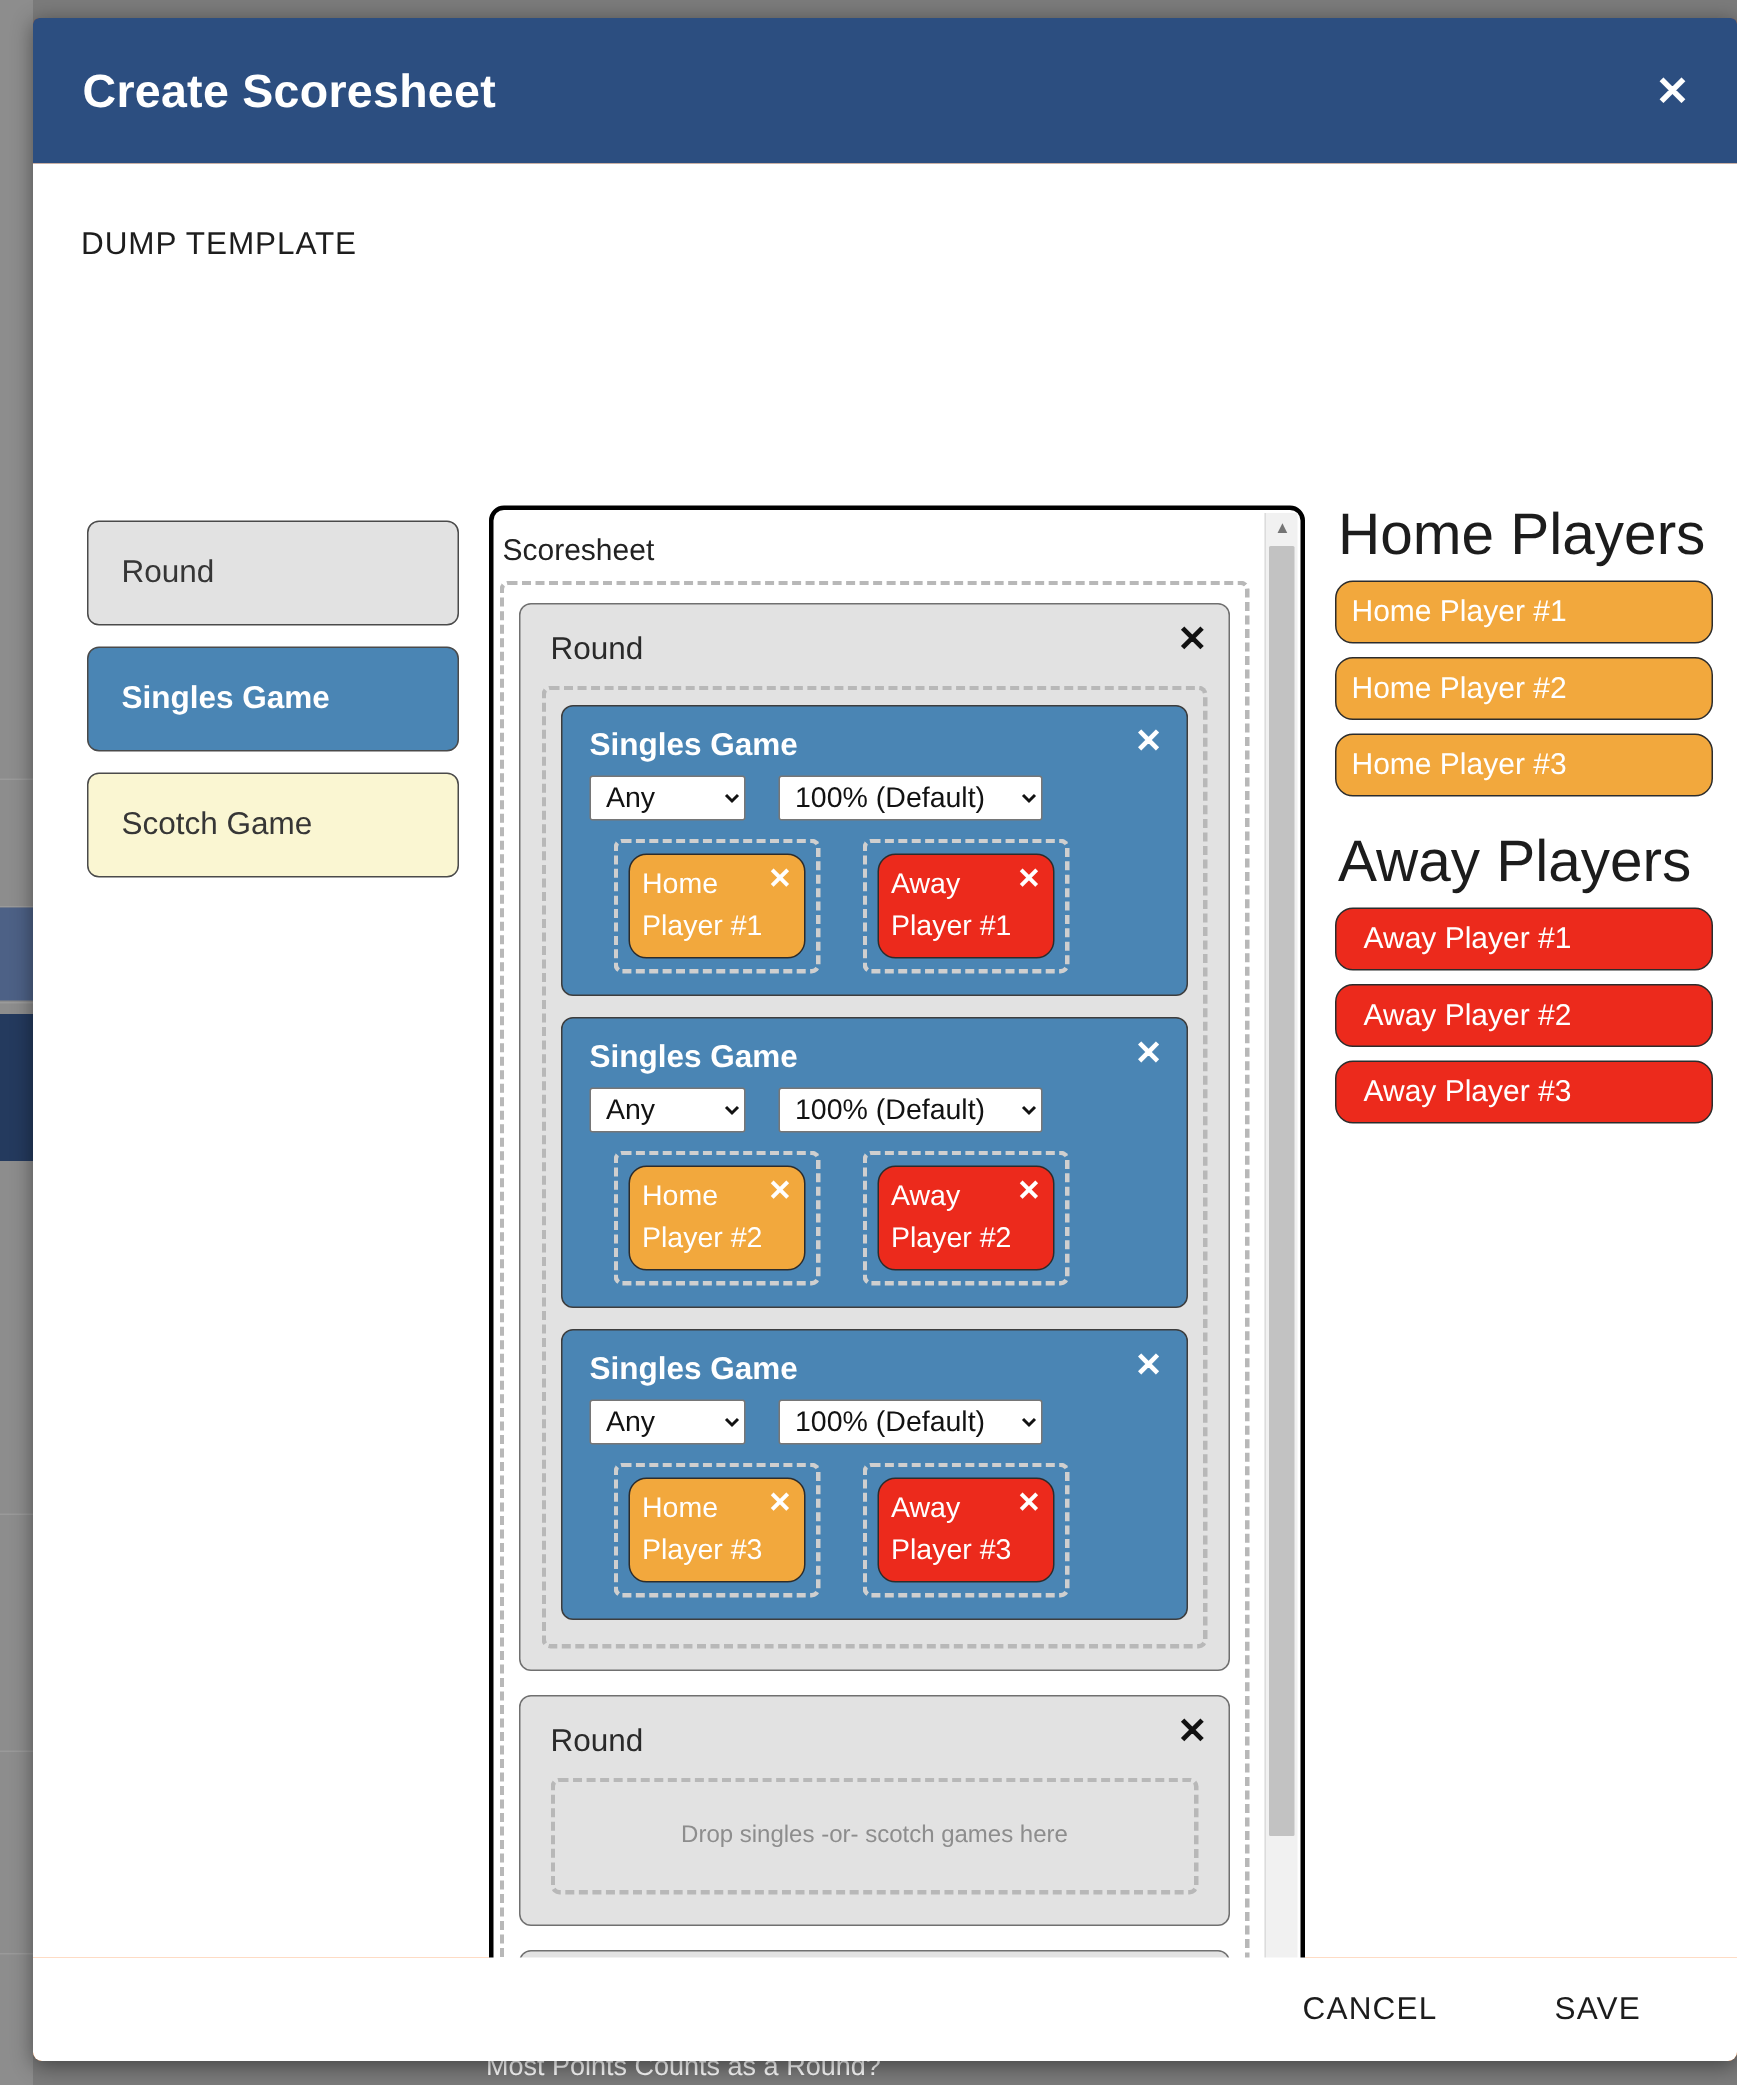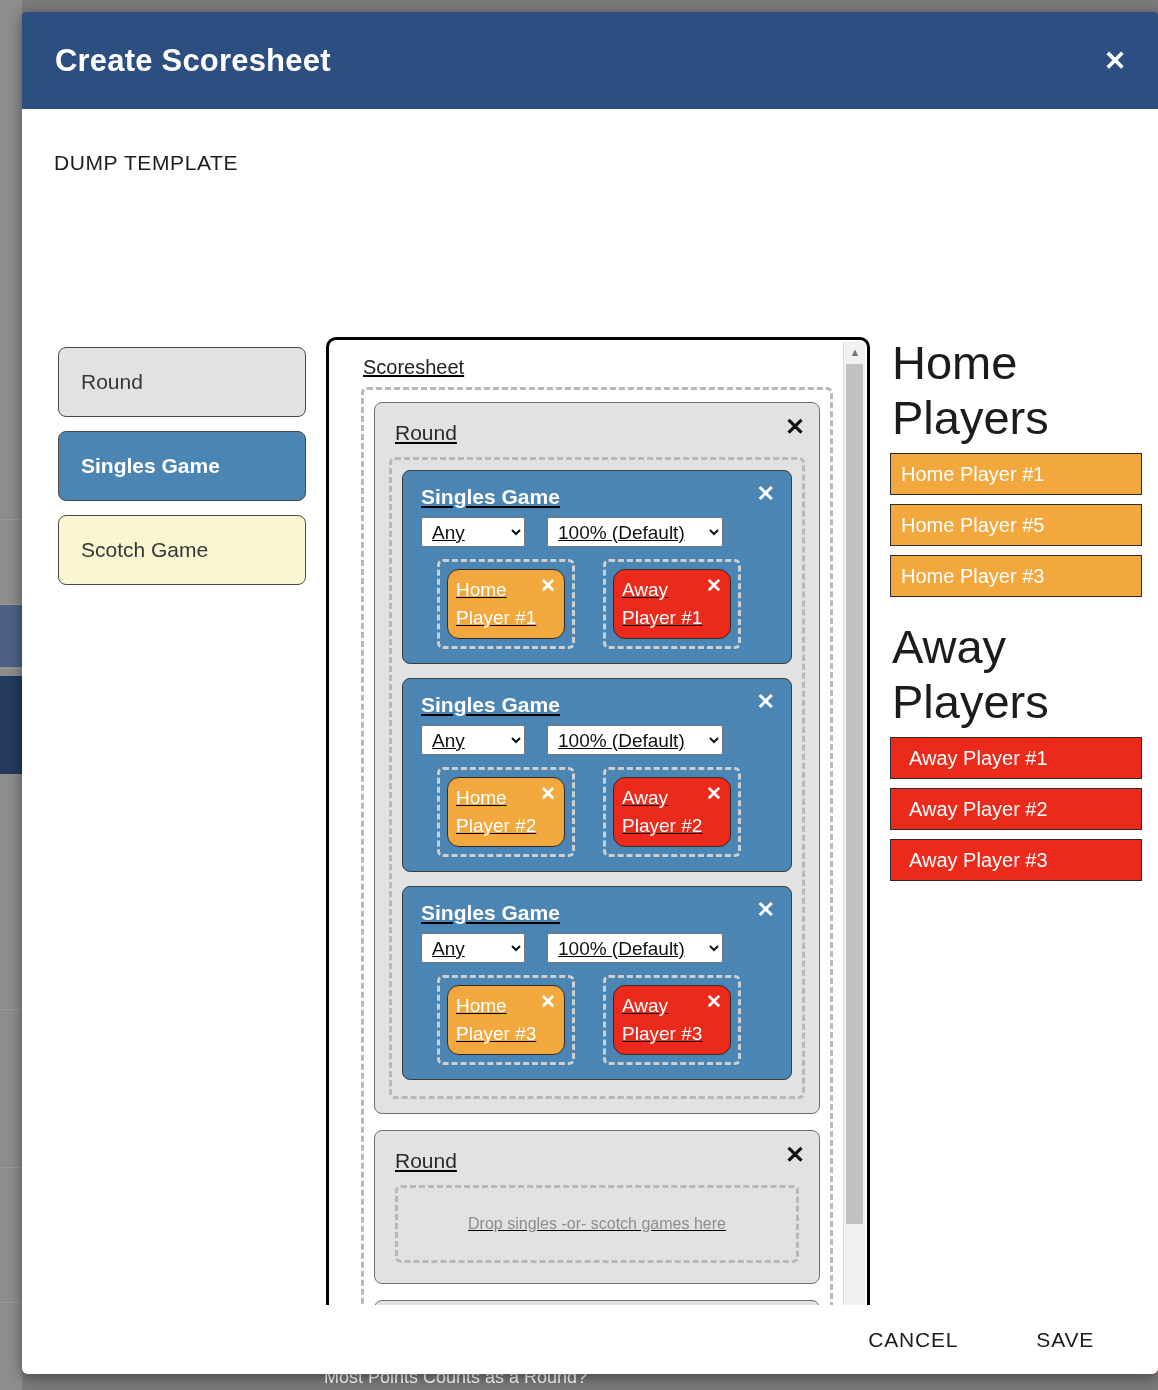--- a/index.html
+++ b/index.html
@@ -111,23 +111,22 @@
   #sheet-panel {
     position: absolute; left: 304px; top: 228px;
     width: 544px; height: 1046px;
     background: #ffffff;
     border: 3px solid #000000;
     border-radius: 10px;
     overflow: hidden;
   }
   #sheet-scroll {
     position: absolute; inset: 0;
-    padding: 14px 34px 0 32px;
+    padding: 14px 34px 0 4px;
     overflow: hidden;
-    text-decoration: underline;
   }
   #sheet-label { font-size: 20px; color: #222; margin: 2px 0 8px 2px; }
 
   .dash-outer {
     border: 3px dashed #b8b8b8;
     border-radius: 6px;
     padding: 12px 10px;
   }
 
   .round-card {
@@ -219,28 +218,28 @@
     position: absolute; left: 2px; right: 2px;
     top: 22px; height: 860px;
     background: #c2c2c2; border-radius: 1px;
     cursor: grab;
   }
   #sb-down { position: absolute; bottom: 0; left: 0; }
 
   
   #roster { position: absolute; left: 868px; top: 226px; width: 252px; }
   .roster-heading {
-    font-size: 47px; color: #1c1c1c; font-weight: normal;
+    font-size: 39px; color: #1c1c1c; font-weight: normal;
     margin: 0 0 8px 2px;
   }
   #roster .away-heading { margin-top: 22px; }
   .roster-chip {
     height: 42px;
     border: 1px solid #2c2c2c;
-    border-radius: 0;
+    border-radius: 12px;
     display: flex; align-items: center;
     padding-left: 10px;
     color: #ffffff; font-size: 20px;
     margin-bottom: 9px;
     cursor: grab;
   }
   .roster-home { background: #f2a83d; }
   .roster-away { background: #ec2a1c; padding-left: 18px; }
 
   
@@ -401,21 +400,21 @@
       </div>
     </div>
 
     <div id="roster">
       <div class="roster-heading">Home Players</div>
       <div id="home-list">
           <div class="roster-chip roster-home">
             <span>Home Player #1</span>
           </div>
           <div class="roster-chip roster-home">
-            <span>Home Player #5</span>
+            <span>Home Player #2</span>
           </div>
           <div class="roster-chip roster-home">
             <span>Home Player #3</span>
           </div>
         </div>
       <div class="roster-heading away-heading">Away Players</div>
       <div id="away-list">
           <div class="roster-chip roster-away">
             <span>Away Player #1</span>
           </div>

